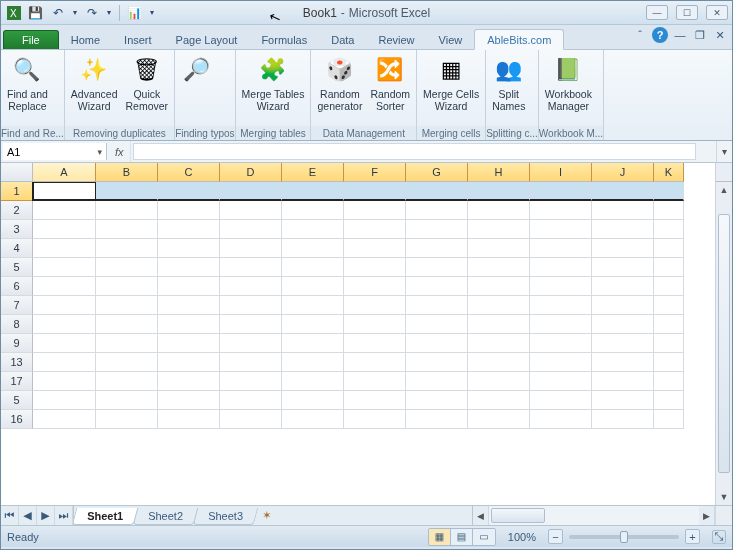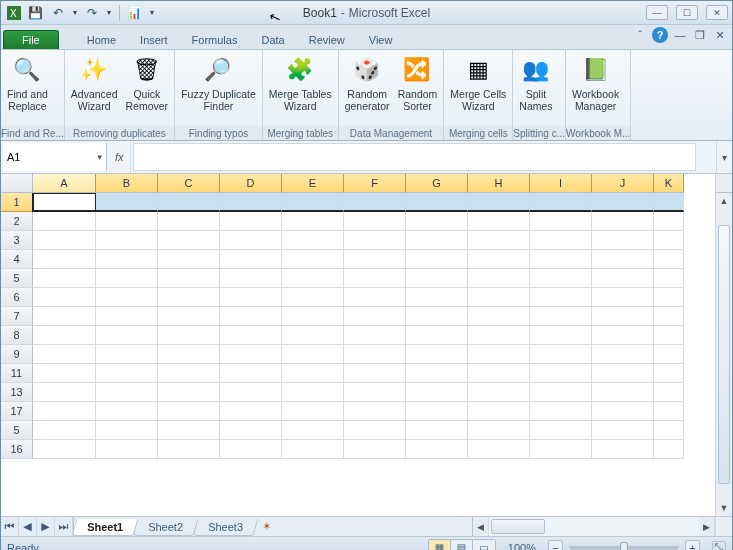--- a/index.html
+++ b/index.html
@@ -31,21 +31,21 @@
   
   .ribbon { height: 92px; background: linear-gradient(#f5f9fc,#e6eef6); border-top: 1px solid #b8c6d4; border-bottom: 1px solid #9fb3c6; display: flex; }
   .group { border-right: 1px solid #c4d2df; display: flex; flex-direction: column; }
   .group-body { flex: 1; display: flex; align-items: flex-start; padding: 2px 2px 0; gap: 0; }
   .group-label { font-size: 10px; color: #5a6f84; text-align: center; padding: 2px 0 1px; background: #e0eaf3; white-space: nowrap; overflow: hidden; text-overflow: ellipsis; }
   .big-btn { display: flex; flex-direction: column; align-items: center; padding: 2px 4px; gap: 2px; border-radius: 3px; cursor: default; }
   .big-icon { width: 32px; height: 32px; display:flex; align-items:center; justify-content:center; font-size:22px; }
   .big-label { font-size: 10.5px; color: #2b3a4a; text-align: center; line-height: 1.15; }
 
   
-  .fx-row { height: 33px; background: #eef3f8; border-bottom: 1px solid #b8c6d4; display: flex; align-items: stretch; }
+  .fx-row { height: 22px; background: #eef3f8; border-bottom: 1px solid #b8c6d4; display: flex; align-items: stretch; }
   .namebox { width: 104px; border-right: 1px solid #b8c6d4; display: flex; align-items: center; padding: 0 4px; font-size: 11px; background: #fff; margin: 2px; }
   .namebox .dd { margin-left: auto; font-size: 9px; color: #555; }
   .fx-btns { display: flex; align-items: center; gap: 6px; padding: 0 6px; border-right: 1px solid #dbe3ec; }
   .fx-label { font-style: italic; font-size: 11px; color: #555; }
   .formula-input { flex:1; background:#fff; margin:2px 20px 2px 2px; border:1px solid #cdd8e3; font-size:11px; padding:0 4px; }
   .fx-expand { width: 16px; display:flex; align-items:center; justify-content:center; border-left:1px solid #cdd8e3; font-size:10px; color:#555; }
 
   
   .grid-area { position: relative; flex: 1; display: flex; flex-direction: column; background: #fff; height: 342px; }
   .corner-headers { display: flex; }
@@ -125,27 +125,29 @@
     </div>
     <div class="win-ctrl">
       <div class="win-btn">―</div>
       <div class="win-btn">☐</div>
       <div class="win-btn">✕</div>
     </div>
   </div>
 
   <div class="tabs-row">
     <div class="tab file">File</div>
-    <div id="dyn-tabs" style="display:flex;align-items:flex-end;padding-left:16px;">
+    <div id="dyn-tabs" style="display:flex;align-items:flex-end;">
         <div class="tab">Home</div>
         <div class="tab">Insert</div>
+        <div class="tab">Page Layout</div>
         <div class="tab">Formulas</div>
         <div class="tab">Data</div>
         <div class="tab">Review</div>
         <div class="tab">View</div>
+        <div class="tab active">AbleBits.com</div>
       </div>
     <div class="tabs-right">
       <div class="icon-btn-sm">ˆ</div>
       <div class="help-circle">?</div>
       <div class="icon-btn-sm">―</div>
       <div class="icon-btn-sm">❐</div>
       <div class="icon-btn-sm">✕</div>
     </div>
   </div>
 
@@ -169,21 +171,20 @@
             <div class="big-icon">🗑</div>
             <div class="big-label">Quick<br>Remover</div>
           </div>
         </div>
         <div class="group-label">Removing duplicates</div>
       </div>
       <div class="group">
         <div class="group-body">
           <div class="big-btn">
             <div class="big-icon">🔎</div>
-            <div class="big-label">Fuzzy Duplicate<br>Finder</div>
           </div>
         </div>
         <div class="group-label">Finding typos</div>
       </div>
       <div class="group">
         <div class="group-body">
           <div class="big-btn">
             <div class="big-icon">🧩</div>
             <div class="big-label">Merge Tables<br>Wizard</div>
           </div>
@@ -383,34 +384,20 @@
           <div class="cell" style="width: 62px;"></div>
           <div class="cell" style="width: 62px;"></div>
           <div class="cell" style="width: 62px;"></div>
           <div class="cell" style="width: 62px;"></div>
           <div class="cell" style="width: 62px;"></div>
           <div class="cell" style="width: 62px;"></div>
           <div class="cell" style="width: 62px;"></div>
           <div class="cell" style="width: 30px;"></div>
         </div>
         <div class="row">
-          <div class="row-h">11</div>
-          <div class="cell" style="width: 63px;"></div>
-          <div class="cell" style="width: 62px;"></div>
-          <div class="cell" style="width: 62px;"></div>
-          <div class="cell" style="width: 62px;"></div>
-          <div class="cell" style="width: 62px;"></div>
-          <div class="cell" style="width: 62px;"></div>
-          <div class="cell" style="width: 62px;"></div>
-          <div class="cell" style="width: 62px;"></div>
-          <div class="cell" style="width: 62px;"></div>
-          <div class="cell" style="width: 62px;"></div>
-          <div class="cell" style="width: 30px;"></div>
-        </div>
-        <div class="row">
           <div class="row-h">13</div>
           <div class="cell" style="width: 63px;"></div>
           <div class="cell" style="width: 62px;"></div>
           <div class="cell" style="width: 62px;"></div>
           <div class="cell" style="width: 62px;"></div>
           <div class="cell" style="width: 62px;"></div>
           <div class="cell" style="width: 62px;"></div>
           <div class="cell" style="width: 62px;"></div>
           <div class="cell" style="width: 62px;"></div>
           <div class="cell" style="width: 62px;"></div>

